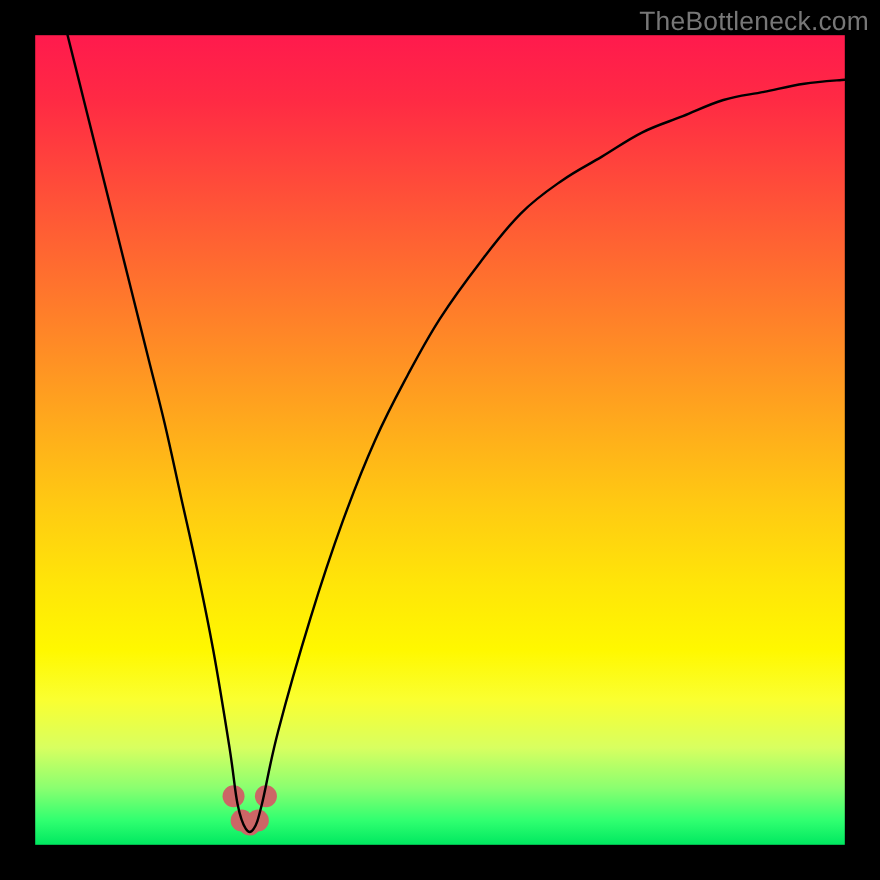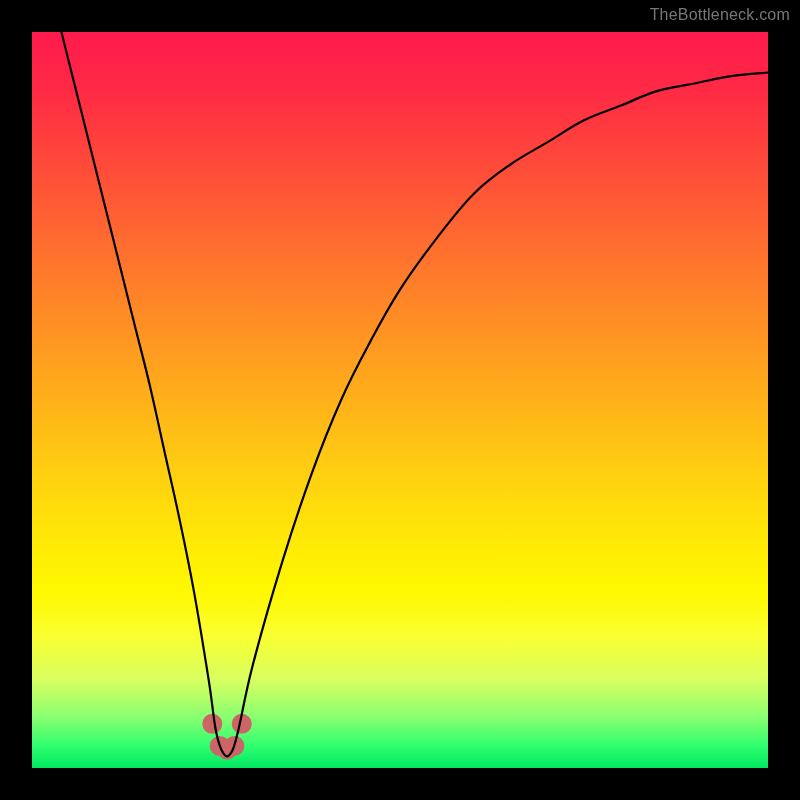--- a/index.html
+++ b/index.html
@@ -38,21 +38,21 @@
       #8aff70 93%,
       #30ff70 97%,
       #00e860 100%
     );
   }
   .watermark {
     position: absolute;
     top: 6px;
     right: 10px;
     color: #777;
-    font-size: 16px;
+    font-size: 24px;
     font-weight: 500;
     letter-spacing: 0.2px;
     user-select: none;
   }
   svg.curve {
     position: absolute;
     left: 0;
     top: 0;
     width: 736px;
     height: 736px;

